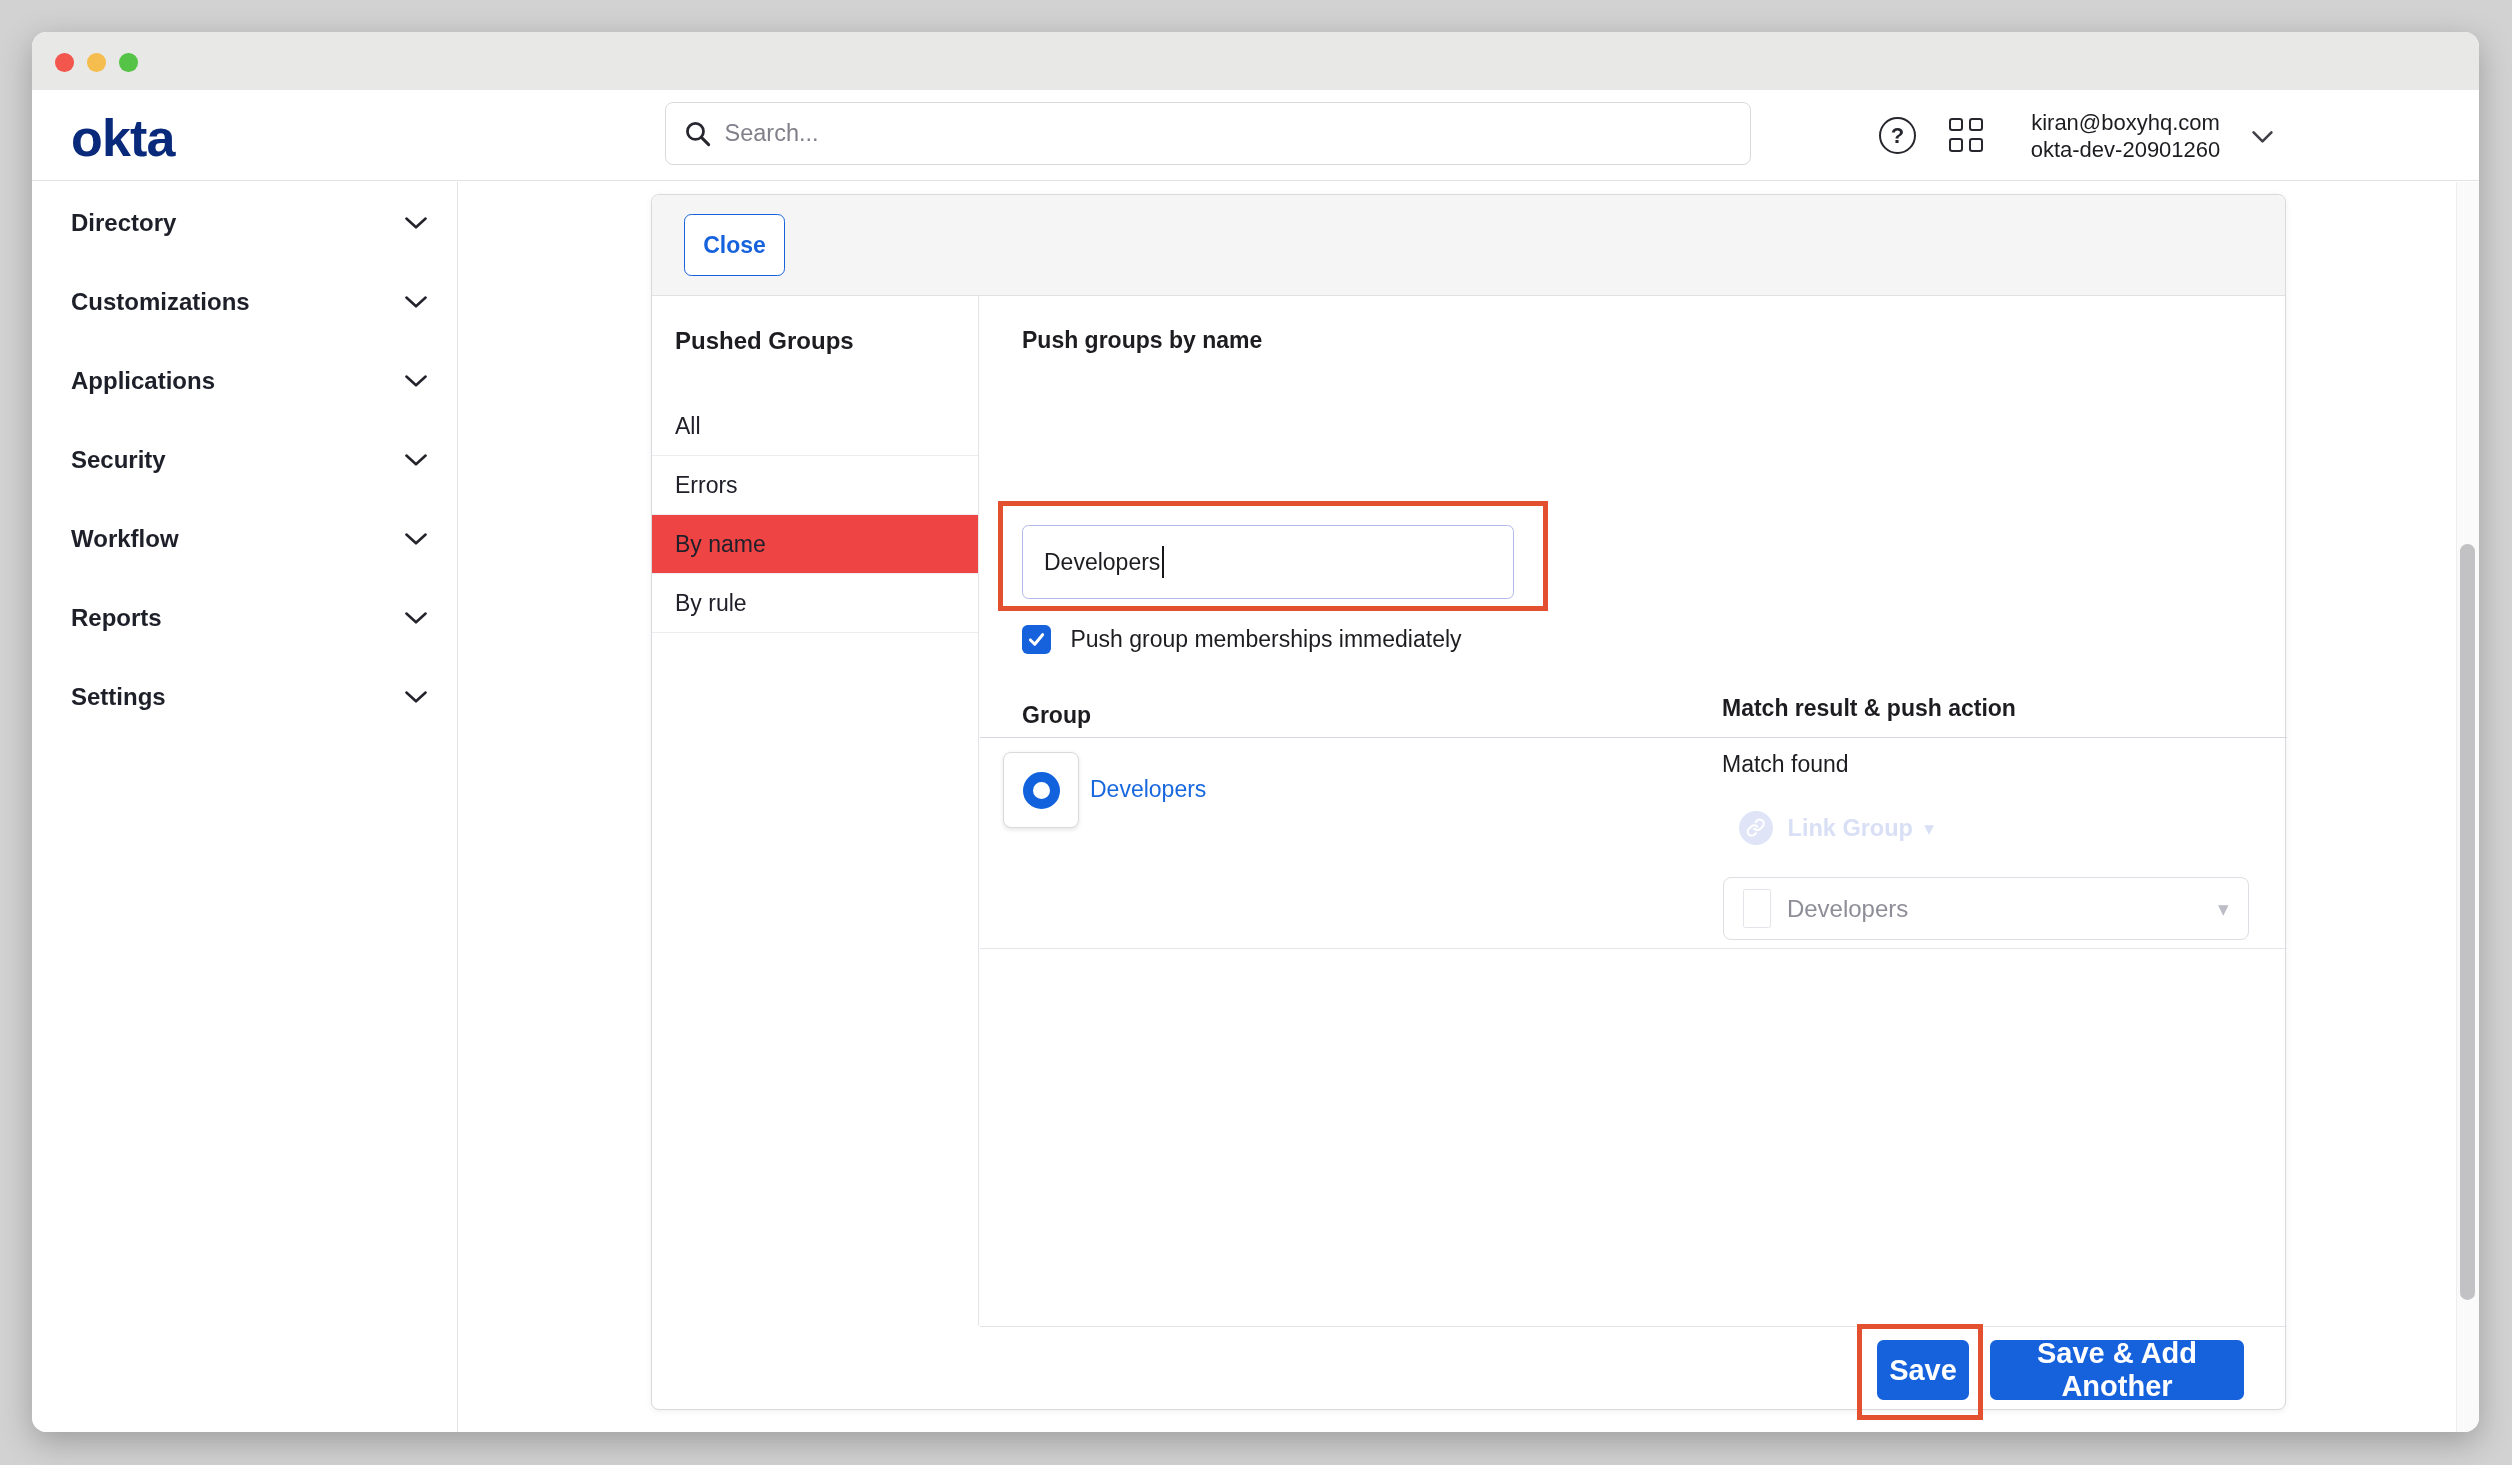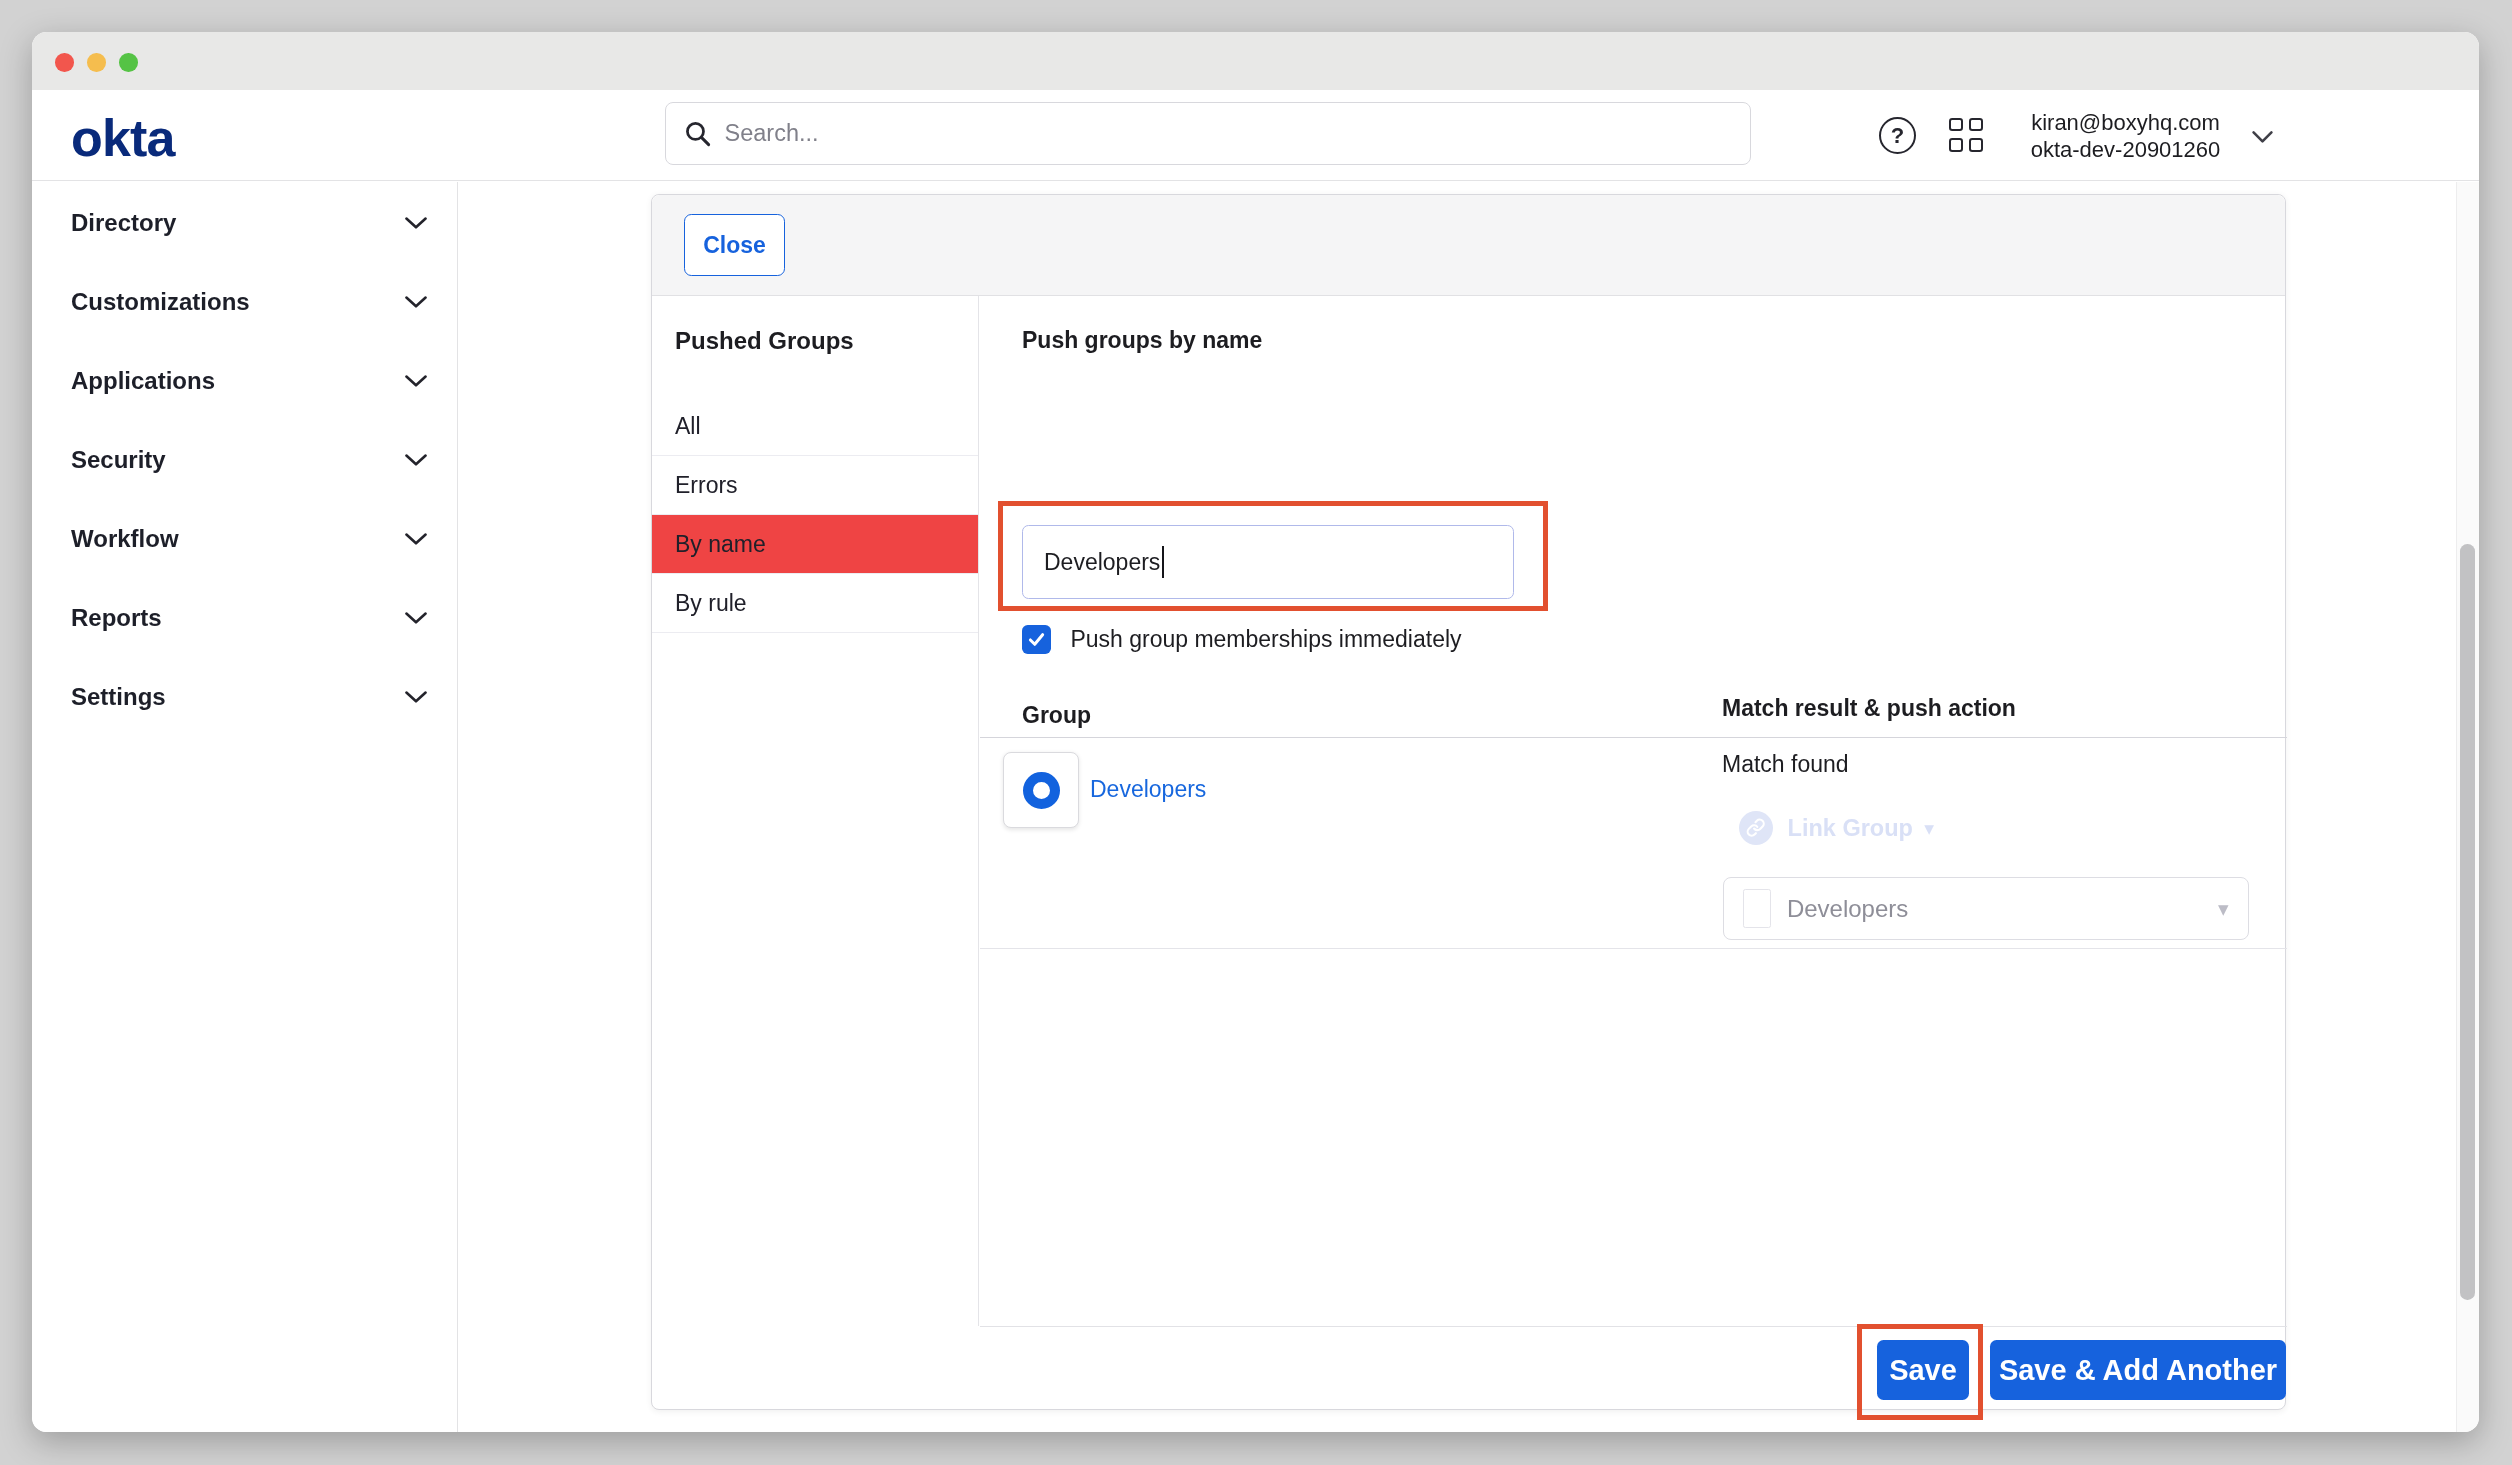--- a/index.html
+++ b/index.html
@@ -116,21 +116,21 @@
   .app-select .sq-icon { width:27.5px; height:39px; border:1.6px solid #e4e4ea; border-radius:2.4px; }
   .app-select .sel-text { margin-left:16px; font-size:24px; color:#8e8e98; flex:1; }
   .app-select .sel-caret { font-size:21px; color:#bcbcc6; }
 
   .pfooter { position:absolute; left:0; top:1030px; width:100%; height:85px;
              border-top:1.6px solid #e2e2e6; }
   .btn-blue { position:absolute; top:13px; height:60px; background:#1662dd; color:#fff;
               font-size:29px; font-weight:700; border:none; border-radius:6.5px;
               display:flex; align-items:center; justify-content:center; cursor:pointer; }
   .save-btn { left:897px; width:92px; }
-  .save-add-btn { left:1010px; width:296px; }
+  .save-add-btn { left:1010px; width:254px; }
 
   
   .annot { position:absolute; border:5.7px solid #e2502f; z-index:50; pointer-events:none; }
   .annot-input { left:966px; top:469px; width:550px; height:110px; }
   .annot-save  { left:1825px; top:1292px; width:126px; height:96px; }
 </style>
 </head>
 <body>
 
 <div class="window">

